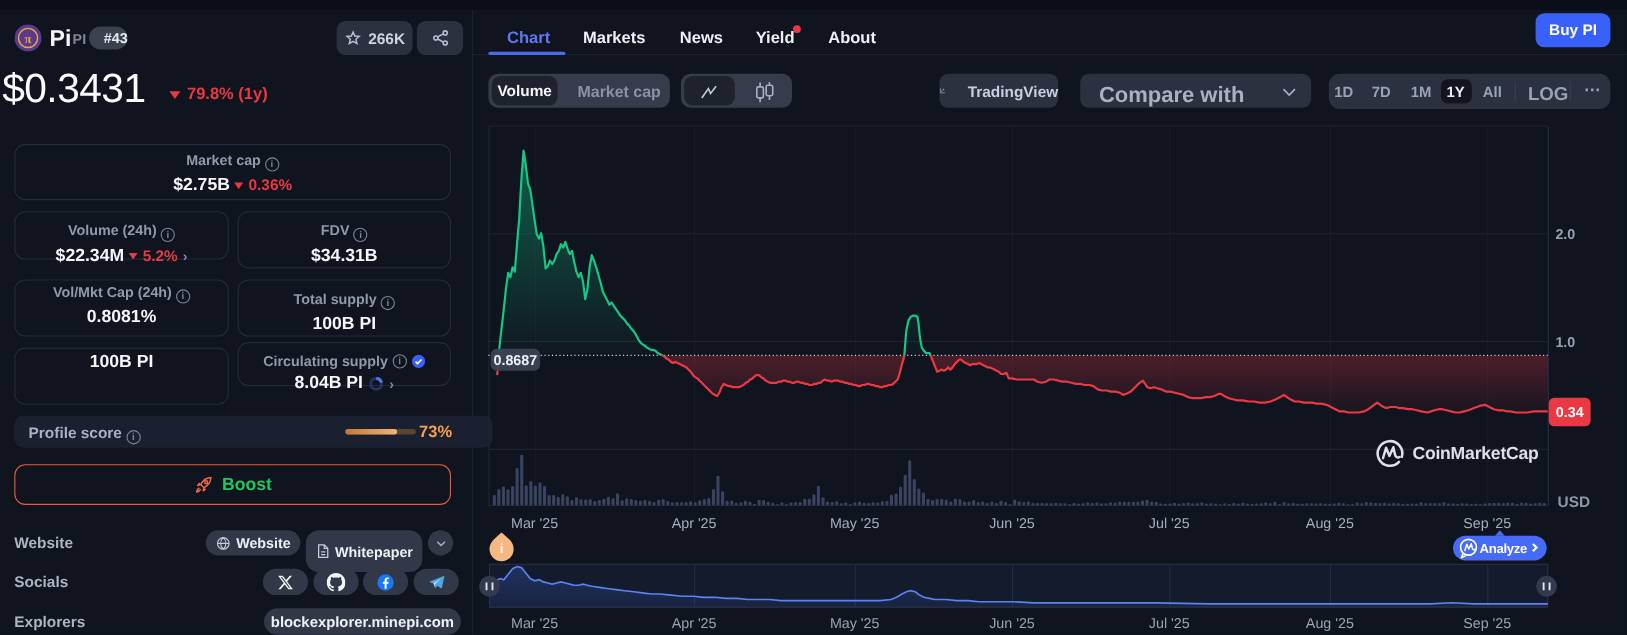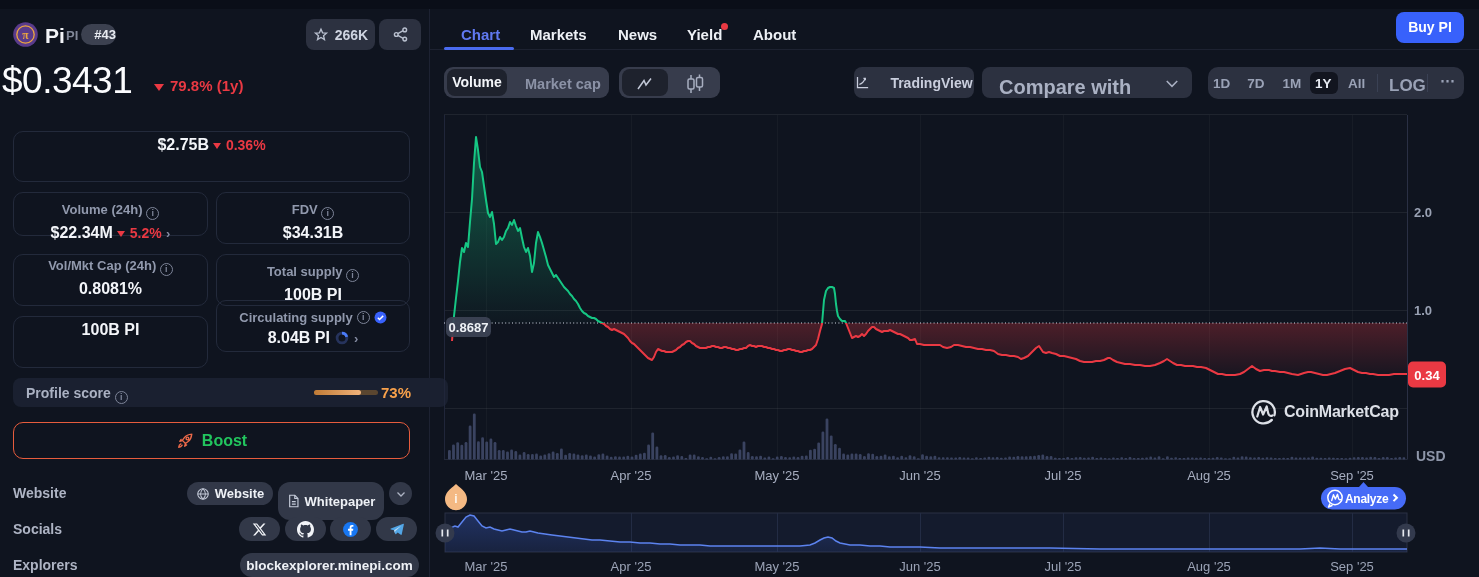--- a/index.html
+++ b/index.html
@@ -39,20 +39,21 @@
       <circle cx="18" cy="18.5" r="2.6"></circle>
       <path d="M8.3 10.7l7.4-4M8.3 13.3l7.4 4"></path>
     </svg>
   </div>
 
 <div class="abs" style="left:2px;top:60px;font-size:37px;font-weight:400;color:#fbfcfe;letter-spacing:-0.5px">$0.3431</div>
 <div class="abs" style="left:154px;top:78px"><span class="tri-dn"></span></div>
 <div class="abs b red" style="left:170px;top:77px;font-size:15px">79.8% (1y)</div>
 
 <div class="box" style="left:13px;top:131px;width:397px;height:51px">
+ <div style="margin-top:6px" class="lbl">Market cap <i class="ico-i">i</i></div>
  <div style="margin-top:4px" class="val">$2.75B <span class="tri-dn" style="border-left-width:4px;border-right-width:4px;border-top-width:6px"></span> <span class="red" style="font-size:14px">0.36%</span></div>
 </div>
 <div class="box" style="left:13px;top:192px;width:195px;height:44px">
  <div style="margin-top:9px" class="lbl">Volume (24h) <i class="ico-i">i</i></div>
  <div style="margin-top:4px" class="val">$22.34M <span class="tri-dn" style="border-left-width:4px;border-right-width:4px;border-top-width:6px"></span> <span class="red" style="font-size:14px">5.2%</span> <span class="chev" style="font-size:13px">›</span></div>
 </div>
 <div class="box" style="left:216px;top:192px;width:194px;height:52px">
  <div style="margin-top:9px" class="lbl">FDV <i class="ico-i">i</i></div>
  <div style="margin-top:4px" class="val">$34.31B</div>
 </div>
@@ -60,21 +61,21 @@
  <div style="margin-top:3px" class="lbl">Vol/Mkt Cap (24h) <i class="ico-i">i</i></div>
  <div style="margin-top:4px" class="val">0.8081%</div>
 </div>
 <div class="box" style="left:216px;top:254px;width:194px;height:52px">
  <div style="margin-top:9px" class="lbl">Total supply <i class="ico-i">i</i></div>
  <div style="margin-top:4px" class="val">100B PI</div>
 </div>
 <div class="box" style="left:13px;top:316px;width:195px;height:52px">
  <div style="margin-top:4px" class="val">100B PI</div>
 </div>
-<div class="box" style="left:216px;top:300px;width:194px;height:52px;white-space:nowrap">
+<div class="box" style="left:216px;top:311px;width:194px;height:40px;white-space:nowrap">
  <div class="lbl" style="margin-top:9px;display:flex;align-items:center;justify-content:center;gap:4px">Circulating supply <i class="ico-i" style="flex:none">i</i><svg width="13" height="13" viewBox="0 0 24 24" style="flex:none">
         <circle cx="12" cy="12" r="11" fill="#3861fb"></circle>
         <path d="M7 12.5l3.2 3.2L17 9" stroke="#fff" stroke-width="2.6" fill="none"></path>
       </svg></div>
  <div class="val" style="margin-top:4px;display:flex;align-items:center;justify-content:center;gap:5px">8.04B PI<svg width="14" height="14" viewBox="0 0 20 20" style="flex:none">
         <circle cx="10" cy="10" r="7" fill="none" stroke="#26335c" stroke-width="4"></circle>
         <path d="M10 3a7 7 0 0 1 6.8 5.4" fill="none" stroke="#4a7bf7" stroke-width="4"></path>
       </svg><span class="chev" style="font-size:13px">›</span></div>
 </div>
 
@@ -152,21 +153,21 @@
 <div class="abs" style="left:619px;top:67px;width:101px;height:31px;background:#373c4c;border-radius:9px"></div>
 <div class="abs" style="left:622px;top:69px;width:46px;height:27px;background:#1e222d;border-radius:8px"></div>
 <svg class="abs" style="left:637px;top:78px" width="15" height="12" viewBox="0 0 15 12" fill="none" stroke="#c3c9d8" stroke-width="1.5">
     <path d="M1 11L7 2.5l2 4.5 5-6.5"></path>
   </svg>
 <svg class="abs" style="left:686px;top:74px" width="19" height="20" viewBox="0 0 19 20" fill="none" stroke="#a8aec0" stroke-width="1.5">
     <path d="M5 1v4M5 15v4M13.5 0.5v3M13.5 13v4"></path>
     <rect x="2" y="5" width="6" height="10" rx="1.5"></rect>
     <rect x="10.5" y="3.5" width="6" height="9.5" rx="1.5"></rect>
   </svg>
-<div class="abs" style="left:854px;top:67px;width:120px;height:31px;background:#2c3140;border-radius:8px;display:flex;align-items:center;justify-content:center;gap:20px">
+<div class="abs" style="left:854px;top:67px;width:108px;height:31px;background:#2c3140;border-radius:8px;display:flex;align-items:center;justify-content:center;gap:20px">
  <svg width="15" height="15" viewBox="0 0 24 24" fill="none" stroke="#c9cedd" stroke-width="2">
       <path d="M4 3v17h17"></path>
       <path d="M7 15c4-1 7-4 9-9"></path>
       <path d="M13.5 5.5H16.5V8.5"></path>
     </svg>
  <span class="b" style="color:#c9cedd;font-size:14px">TradingView</span>
   </div>
 <div class="abs" style="left:982px;top:67px;width:210px;height:31px;background:#2c3140;border-radius:8px"></div>
 <div class="abs b" style="left:999px;top:76px;font-size:20px;color:#aab1c3">Compare with</div>
 <svg class="abs" style="left:1165px;top:79px" width="14" height="10" viewBox="0 0 24 16" fill="none" stroke="#aab1c3" stroke-width="2.6">

